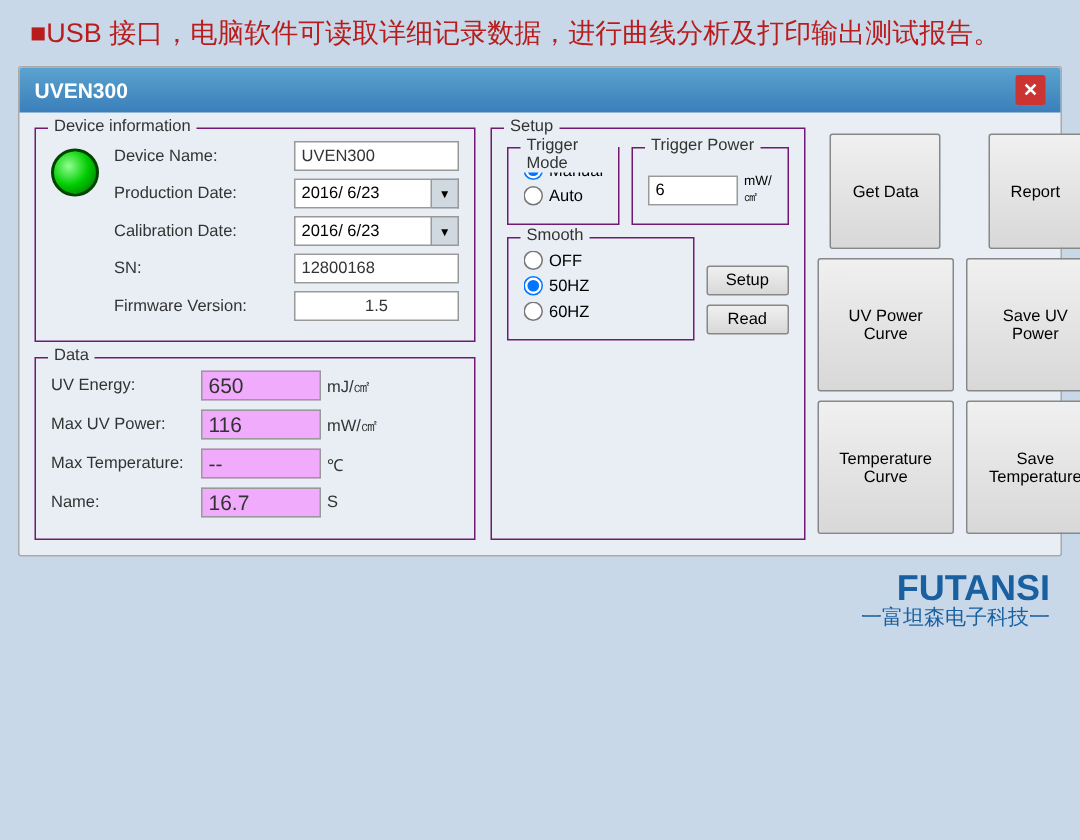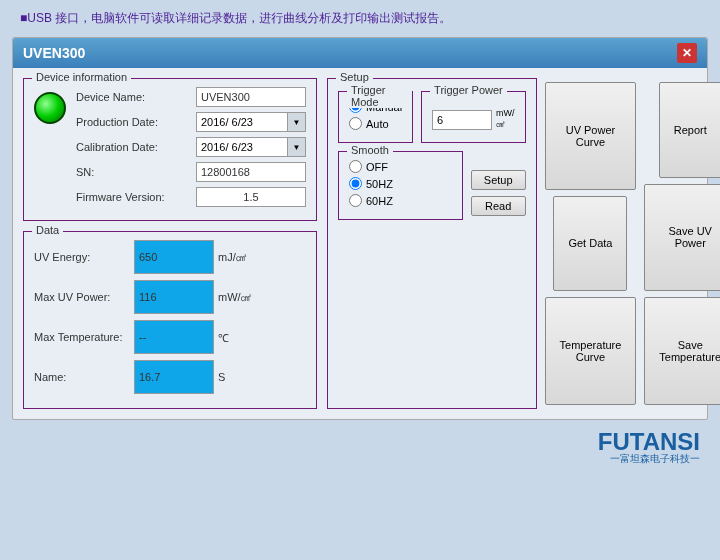--- a/index.html
+++ b/index.html
@@ -6,22 +6,22 @@
     body {
       width: 720px;
       height: 560px;
       background: #c8d8e8;
       font-family: Arial, sans-serif;
       font-size: 12px;
       overflow: hidden;
     }
     .top-bar {
       padding: 10px 20px;
-      color: #4c1d95;
-      font-size: 12px;
+      color: #b91c1c;
+      font-size: 18px;
     }
     .main-window {
       margin: 0 12px;
       background: #e8eef4;
       border: 1px solid #aaa;
       border-radius: 2px;
     }
     .title-bar {
       background: linear-gradient(to bottom, #5ba3d0, #3a7fba);
       padding: 5px 10px;
@@ -149,25 +149,25 @@
       align-items: center;
       margin-bottom: 6px;
     }
     .data-label {
       width: 100px;
       font-size: 11px;
       color: #333;
     }
     .data-value {
       width: 80px;
-      height: 34px;
+      height: 20px;
       border: 1px solid #999;
-      background: #0ea5e9;
+      background: #f0abfc;
       padding: 2px 4px;
-      font-size: 11px;
+      font-size: 14px;
       color: #333;
     }
     .data-unit {
       margin-left: 4px;
       font-size: 11px;
       color: #333;
       text-align: right;
     }
     .setup-top {
       display: flex;
@@ -244,21 +244,21 @@
       align-items: center;
       padding: 8px 20px 5px;
     }
     .brand-text {
       font-size: 24px;
       font-weight: bold;
       color: #1a5fa0;
       font-family: Arial, sans-serif;
     }
     .brand-sub {
-      font-size: 10px;
+      font-size: 14px;
       color: #1a5fa0;
       text-align: center;
       margin-top: -4px;
     }
     .brand-logo {
       display: flex;
       flex-direction: column;
       align-items: flex-end;
     }
   </style>
@@ -382,22 +382,22 @@
             </div>
           </div>
           <div class="setup-buttons">
             <button class="action-btn">Setup</button>
             <button class="action-btn">Read</button>
           </div>
         </div>
       </div>
 
       <div class="bottom-buttons" style="flex-wrap:wrap; gap:6px; padding:4px 0;">
+        <button class="bottom-btn">Get Data</button>
         <button class="bottom-btn">UV Power Curve</button>
-        <button class="bottom-btn">Get Data</button>
         <button class="bottom-btn">Temperature Curve</button>
       </div>
       <div class="bottom-buttons" style="flex-wrap:wrap; gap:6px; padding:4px 0;">
         <button class="bottom-btn">Report</button>
         <button class="bottom-btn">Save UV Power</button>
         <button class="bottom-btn">Save Temperature</button>
       </div>
     </div>
   </div>
 </div>

